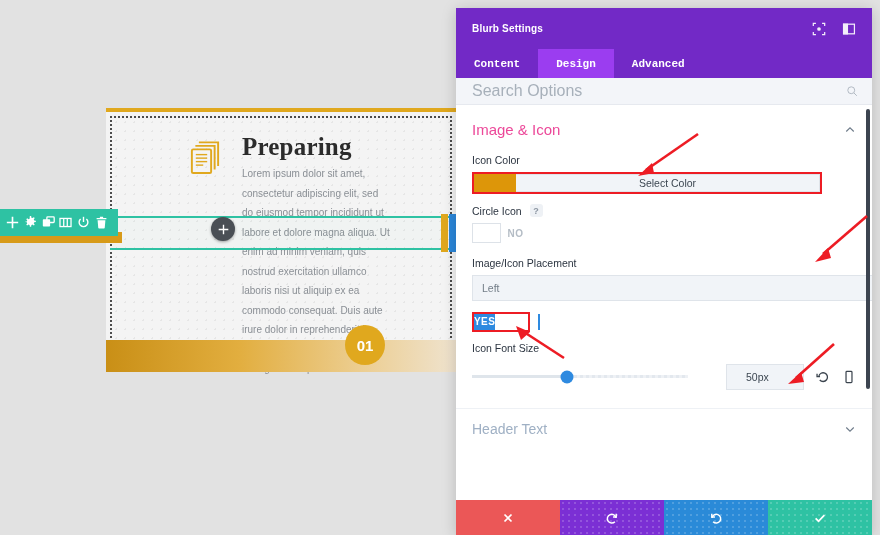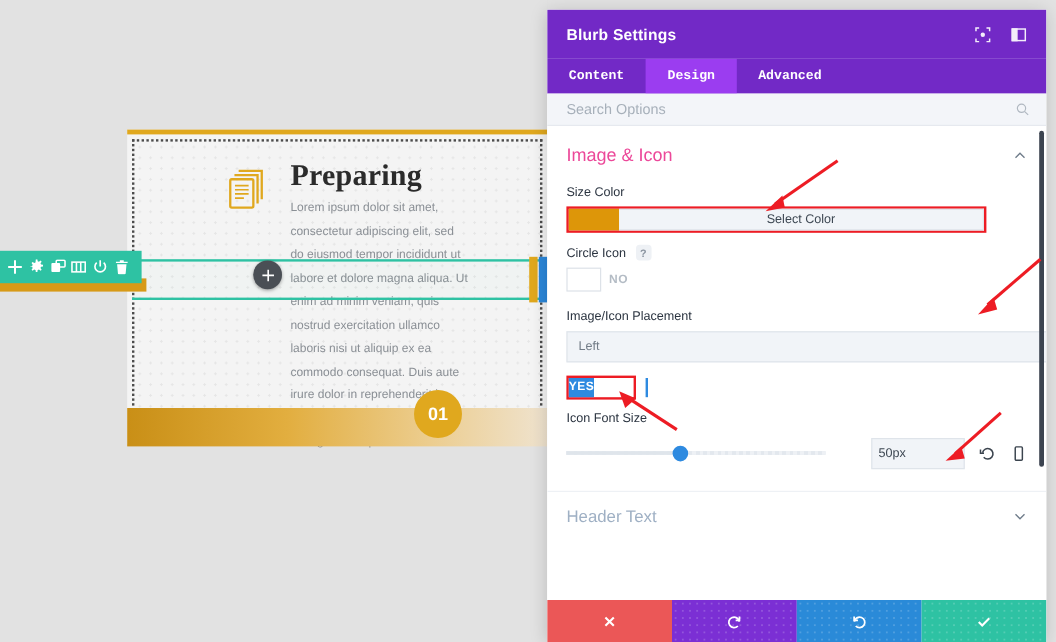--- a/index.html
+++ b/index.html
@@ -101,42 +101,42 @@
     background: #fff;
     box-shadow: 0 2px 14px rgba(0,0,0,.18);
     display: flex; flex-direction: column;
     overflow: hidden;
   }
   .panel-header {
     background: #7229c6; height: 41px; flex: 0 0 41px;
     display: flex; align-items: center; padding: 0 16px;
     color: #fff;
   }
-  .panel-title { font-size: 13px; font-weight: 700; letter-spacing: .2px; }
+  .panel-title { font-size: 10px; font-weight: 700; letter-spacing: .2px; }
   .hdr-spacer { flex: 1; }
   .hdr-icon { width: 14px; height: 14px; margin-left: 16px; color: #fff; opacity: .92; display:block; }
 
   .tabs {
     background: #7229c6; height: 29px; flex: 0 0 29px;
     display: flex; align-items: stretch; font-family: Liberation Mono, monospace;
   }
   .tab {
     padding: 0 18px; display: flex; align-items: center;
     color: #fff; font-size: 11px; font-weight: 700; cursor: pointer;
   }
   .tab.active { background: #9b3df0; }
 
   .search-row {
     height: 27px; flex: 0 0 27px; background: #f3f5f9;
     display: flex; align-items: center; padding: 0 14px;
     border-bottom: 1px solid #e6e9ef;
   }
   .search-input {
     border: none; background: transparent; outline: none;
-    font-size: 12px; color: #9aa3ad; flex: 1;
+    font-size: 16px; color: #9aa3ad; flex: 1;
     font-family: "Liberation Sans", sans-serif;
   }
   .search-input::placeholder { color: #a7b0ba; }
   .search-ico { width: 12px; height: 12px; color: #b0b8c1; display:block; }
 
   .panel-body { flex: 1; overflow: hidden; position: relative; background:#fff; }
   .scrollbar {
     position: absolute; right: 2px; top: 4px; width: 4px; height: 280px;
     background: #3c4450; border-radius: 2px;
   }
@@ -191,21 +191,21 @@
     flex: 1; height: 3px; background: #e3e8ee; position: relative; margin-right: 14px;
     background-image: repeating-linear-gradient(90deg,#e3e8ee 0 3px, #eef1f5 3px 6px);
   }
   .slider-fill { position:absolute; left:0; top:0; height:3px; width: 44%; background: #dfe5eb; }
   .slider-thumb {
     position: absolute; left: 44%; top: 50%; transform: translate(-50%,-50%);
     width: 13px; height: 13px; border-radius: 50%; background: #2e8ae0;
   }
   .num-field {
     width: 78px; height: 26px; background: #f1f4f8; border: 1px solid #dfe4ea;
-    display: flex; align-items: center; padding-left: 5px;
+    display: flex; align-items: center; padding-left: 19px;
     font-size: 10.5px; color: #3d4752; margin-left: 24px;
   }
   .mini-ico { width: 14px; height: 14px; margin-left: 12px; color: #3b444e; display:block; }
 
   .accordion-row {
     height: 41px; border-top: 1px solid #eef1f5;
     display: flex; align-items: center; justify-content: space-between;
     padding: 0 16px;
   }
   .accordion-row .t { font-size: 14px; color: #9fb0c4; }
@@ -328,21 +328,21 @@
     <div class="scrollbar"></div>
 
     <div class="section-head">
       <span class="section-title">Image &amp; Icon</span>
       <svg class="chev" viewBox="0 0 16 16" fill="none" stroke="currentColor" stroke-width="1.5">
           <path d="M3 10l5-5 5 5"></path>
         </svg>
     </div>
 
     <div class="field">
-      <div class="field-label">Size Color</div>
+      <div class="field-label">Icon Color</div>
       <div class="color-row redbox">
         <div class="color-swatch"></div>
         <div class="color-btn">Select Color</div>
       </div>
     </div>
 
     <div class="field">
       <div class="field-label">
         <span>Circle Icon</span>
         <span class="help-dot">?</span>

